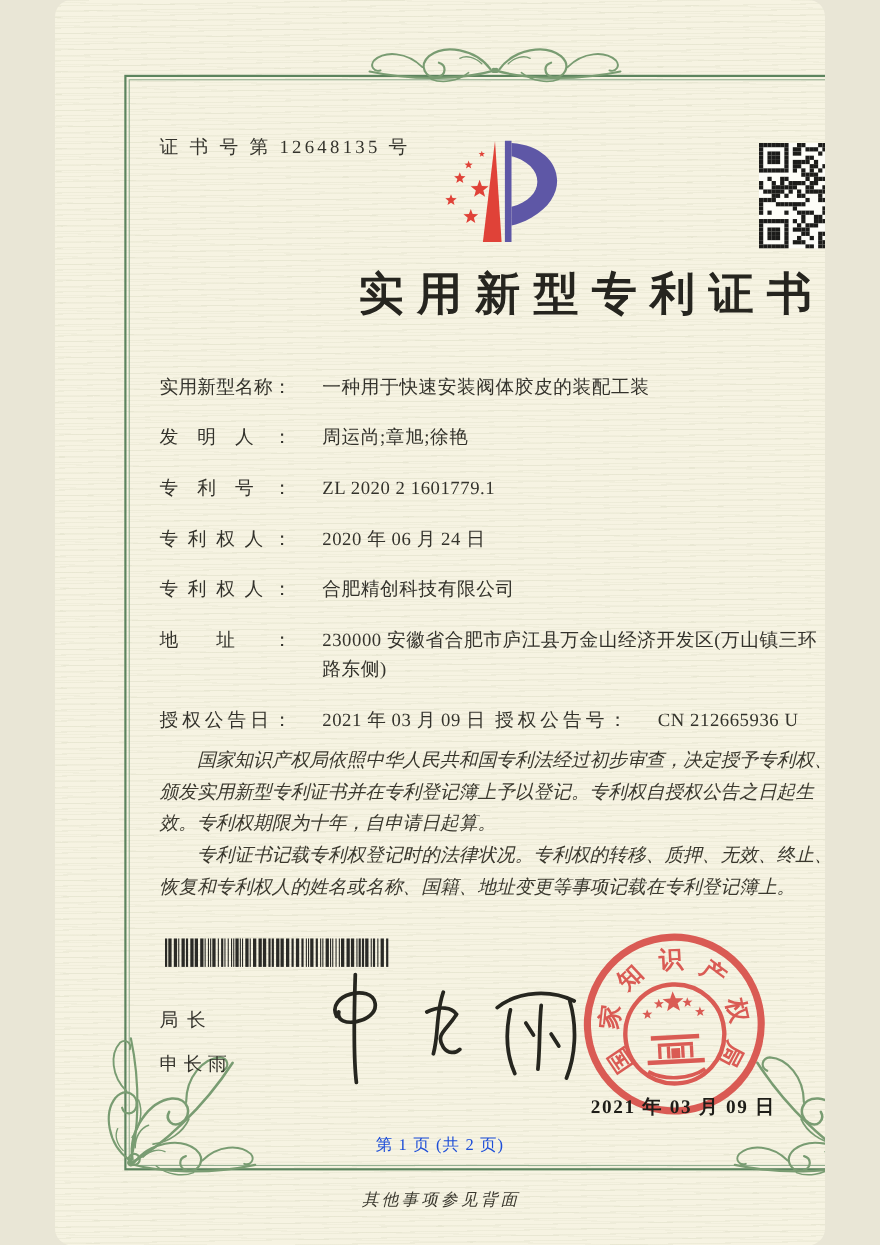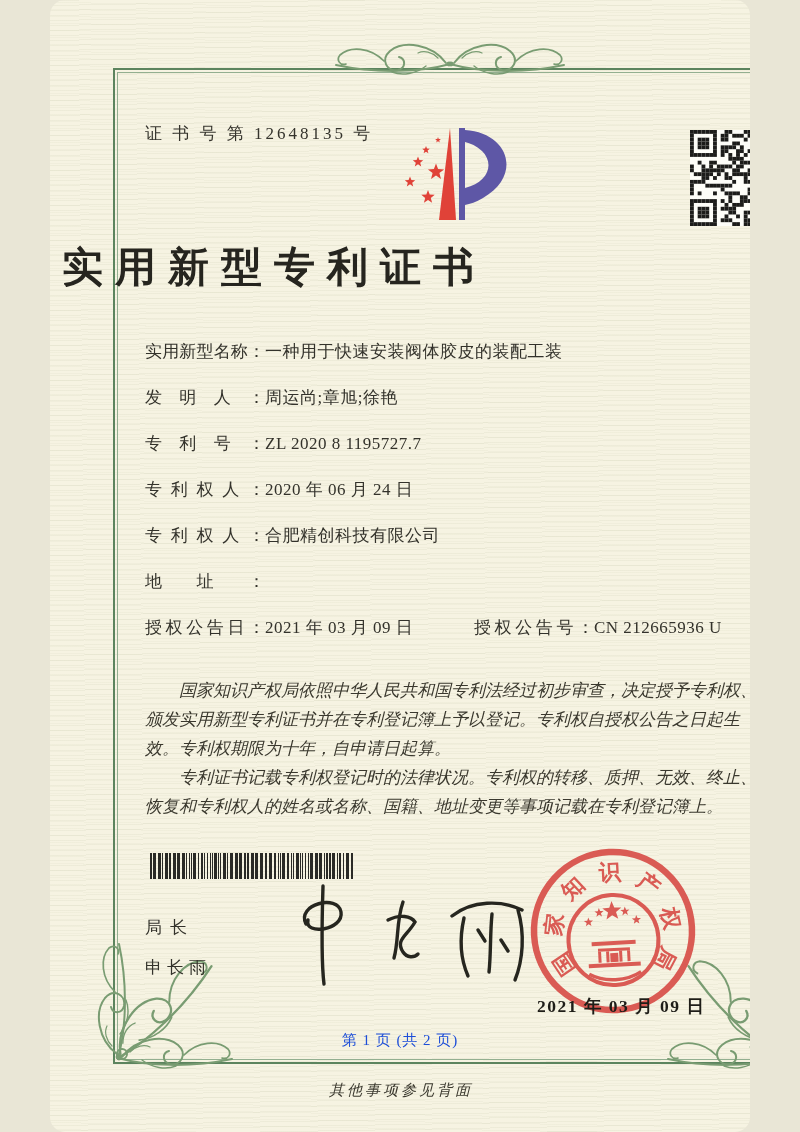--- a/index.html
+++ b/index.html
@@ -18,28 +18,28 @@
     background:
       repeating-linear-gradient(179deg, rgba(138,148,104,0.08) 0 1px, transparent 1px 5px),
       repeating-linear-gradient(181deg, rgba(138,148,104,0.05) 0 1px, transparent 1px 7px);
   }
   .frame{position:absolute;left:63px;top:68px;width:672px;height:992px;
     border:2px solid var(--border-green);}
   .frame-inner{position:absolute;inset:2px;border:1px solid var(--border-green-light);}
   .cert-no{position:absolute;left:95px;top:122px;font-size:17px;letter-spacing:3px;color:#34332c;}
   .logo{position:absolute;left:336px;top:120px;}
   .qr{position:absolute;left:640px;top:130px;}
-  .title{position:absolute;left:0;top:240px;width:100%;text-align:left;
+  .title{position:absolute;left:0;top:240px;width:100%;text-align:right;
     font-size:41px;font-weight:bold;letter-spacing:12px;text-indent:12px;color:#26251f;}
   .fields{position:absolute;left:95px;top:338px;width:614px;font-size:17px;color:#33322b;}
-  .field-row{display:flex;margin-bottom:19px;line-height:27px;}
+  .field-row{display:flex;margin-bottom:19px;line-height:27px;justify-content:center;}
   .f-label{flex:0 0 120px;width:120px;text-align:justify;text-align-last:justify;
     text-justify:inter-character;white-space:nowrap;}
-  .f-value{flex:1;letter-spacing:0.5px;}
-  .grant-row{display:flex;line-height:27px;gap:24px;}
+  .f-value{flex:1;letter-spacing:0.5px;margin-left:28px;}
+  .grant-row{display:flex;line-height:27px;}
   .grant-group{display:flex;}
   .grant-group.first{flex:0 0 305px;width:305px;}
   .paras{position:absolute;left:95px;top:676px;width:616px;font-size:17px;line-height:29px;
     font-style:italic;color:#3a382e;}
   .paras p{margin:0;text-indent:2em;}
   .barcode{position:absolute;left:100px;top:853px;}
   .commissioner{position:absolute;left:95px;top:916px;font-size:17px;color:#33322b;}
   .commissioner .c-title{letter-spacing:8px;margin-bottom:17px;}
   .commissioner .c-name{letter-spacing:5px;}
   .signature{position:absolute;left:218px;top:878px;}
@@ -435,32 +435,33 @@
     <div class="field-row">
       <span class="f-label">实用新型名称：</span>
       <span class="f-value">一种用于快速安装阀体胶皮的装配工装</span>
     </div>
     <div class="field-row">
       <span class="f-label">发明人：</span>
       <span class="f-value">周运尚;章旭;徐艳</span>
     </div>
     <div class="field-row">
       <span class="f-label">专利号：</span>
-      <span class="f-value">ZL 2020 8 1195727.7</span>
+      <span class="f-value">ZL 2020 2 1601779.1</span>
     </div>
     <div class="field-row">
       <span class="f-label">专利权人：</span>
       <span class="f-value">2020 年 06 月 24 日</span>
     </div>
     <div class="field-row">
       <span class="f-label">专利权人：</span>
       <span class="f-value">合肥精创科技有限公司</span>
     </div>
     <div class="field-row">
       <span class="f-label">地址：</span>
+      <span class="f-value">230000 安徽省合肥市庐江县万金山经济开发区(万山镇三环路东侧)</span>
     </div>
     <div class="grant-row">
       <div class="grant-group first">
         <span class="f-label">授权公告日：</span>
         <span class="f-value">2021 年 03 月 09 日</span>
       </div>
       <div class="grant-group">
         <span class="f-label">授权公告号：</span>
         <span class="f-value">CN 212665936 U</span>
       </div>

